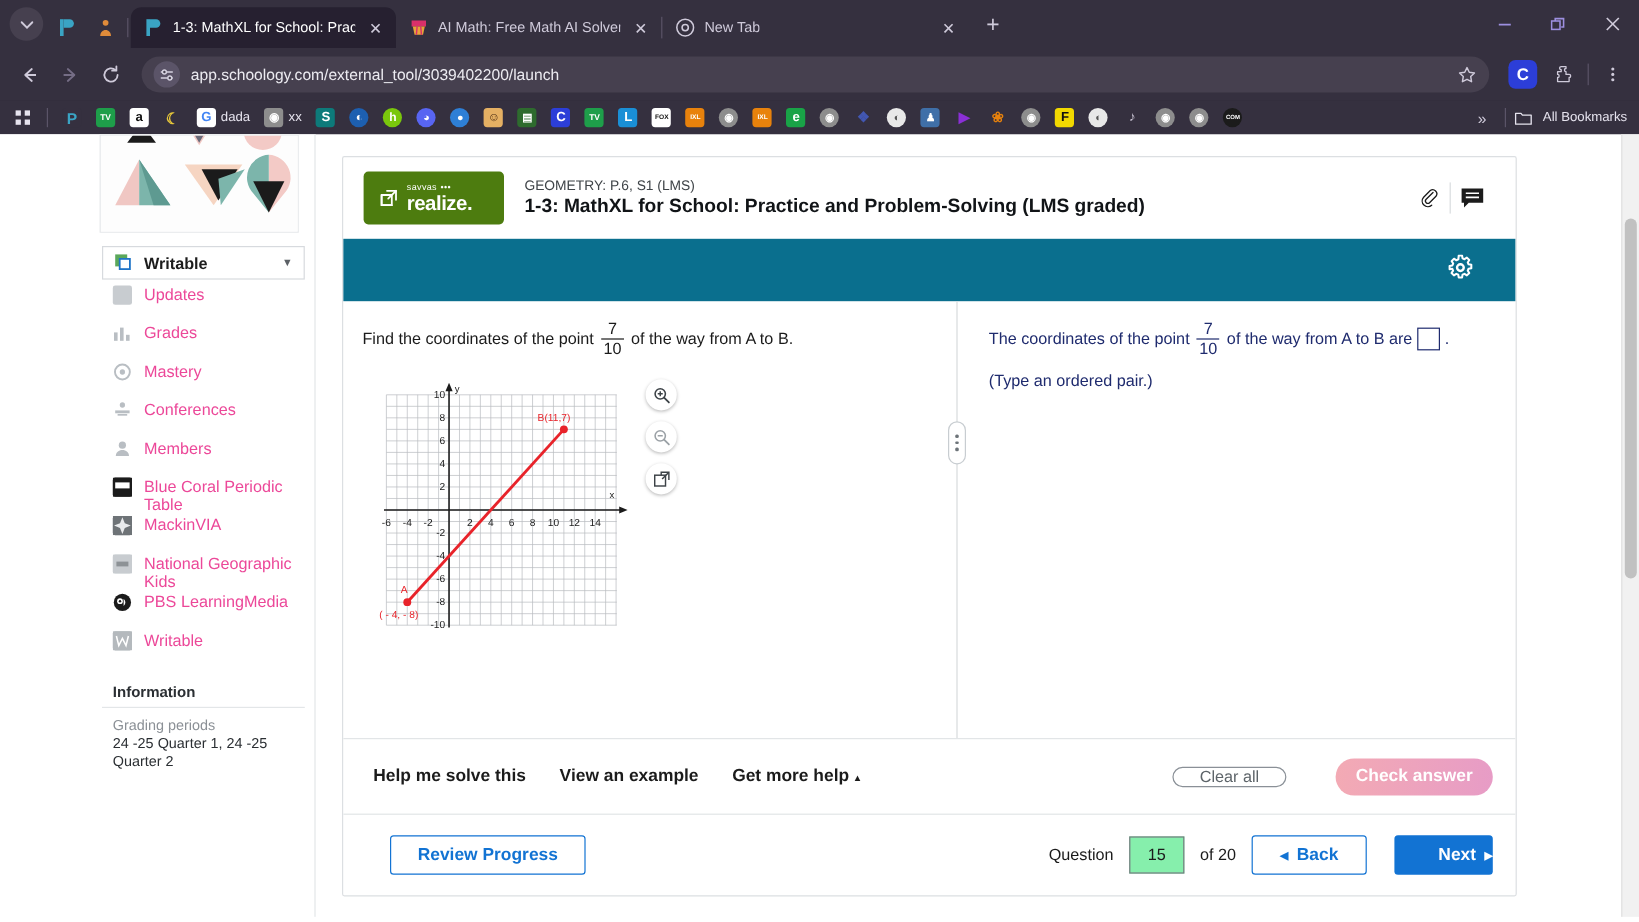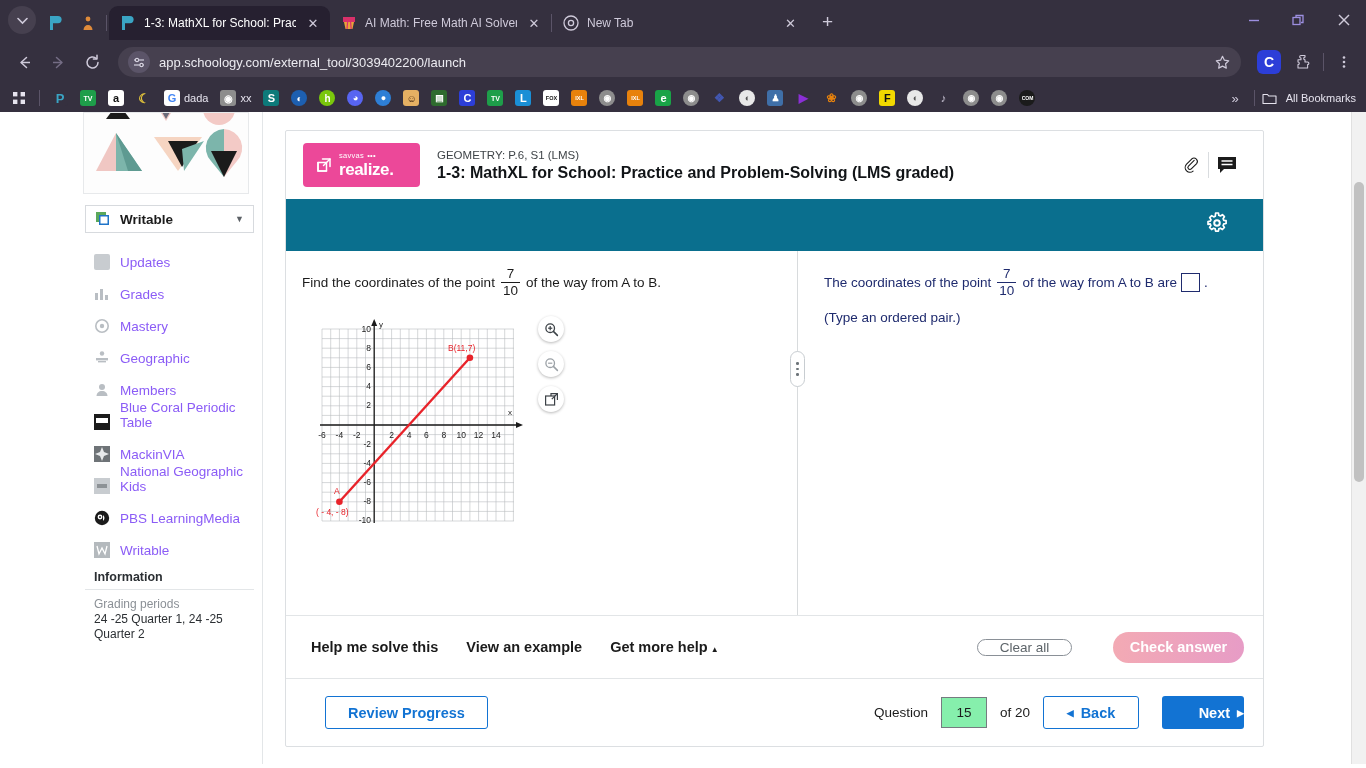--- a/index.html
+++ b/index.html
@@ -129,22 +129,22 @@
     position: relative; overflow: hidden;
   }
   #materials-row {
     margin: 11px 8px 0 85px; height: 28px; background: #fff;
     border: 1px solid #d7dade; display: flex; align-items: center;
     padding: 0 9px; gap: 9px; font-size: 13.5px; font-weight: bold; color: #1c1c1c;
   }
   #materials-row .chev { margin-left: auto; color: #5c6166; font-size: 9px; }
   #nav-list { margin: 0 8px 0 85px; padding-top: 5px; }
   .nav-item {
-    height: 32px; display: flex; align-items: flex-end; gap: 10px;
-    font-size: 13.5px; color: #8b5cf6; padding-left: 9px;
+    height: 32px; display: flex; align-items: flex-start; gap: 10px;
+    font-size: 13.5px; color: #ec4899; padding-left: 9px;
   }
   .nav-ico {
     width: 16px; height: 16px; flex: none; display: flex;
     align-items: center; justify-content: center; font-size: 10px;
     color: #fff; border-radius: 2px;
   }
   #info-head {
     margin: 12px 8px 0 85px; padding: 0 9px 5px 9px;
     font-size: 12.5px; font-weight: bold; color: #2b2f33;
     border-bottom: 1px solid #e3e6e8;
@@ -158,21 +158,21 @@
   #card {
     border: 1px solid #dcdfe2; background: #fff; width: 979px;
     height: 617px; border-radius: 2px; overflow: hidden;
     display: flex; flex-direction: column;
   }
   #card-header {
     height: 68px; display: flex; align-items: center;
     padding: 0 18px 0 17px; gap: 17px; flex: none;
   }
   #realize-logo {
-    width: 117px; height: 44px; background: #ec4899; border-radius: 4px;
+    width: 117px; height: 44px; background: #4d7c0f; border-radius: 4px;
     display: flex; align-items: center; gap: 7px; padding-left: 13px; flex: none;
   }
   #realize-text { color: #fff; line-height: 1; }
   #realize-savvas { font-size: 7.5px; letter-spacing: .3px; display:flex; align-items:center; gap:3px;}
   #realize-word { font-size: 17px; font-weight: bold; letter-spacing: -.4px; margin-top: 1px;}
   #header-titles { flex: 1; min-width: 0; }
   #course-line { font-size: 11.5px; color: #3f4448; margin-bottom: 3px; }
   #assignment-title { font-size: 16px; font-weight: bold; color: #111417; }
   #header-icons { display: flex; align-items: center; gap: 0; flex:none; }
   .hdr-ico { width: 36px; height: 34px; display:flex; align-items:center; justify-content:center; }
@@ -584,21 +584,21 @@
         <span>Mastery</span>
       </div>
       <div class="nav-item">
         <span class="nav-ico" style="background:transparent">
           <svg width="16" height="16" viewBox="0 0 16 16">
               <circle cx="8" cy="3.5" r="2.2" fill="#b9bec3"></circle>
               <rect x="2" y="8" width="12" height="2.4" fill="#b9bec3"></rect>
               <rect x="4" y="11" width="8" height="1.4" fill="#b9bec3"></rect>
             </svg>
         </span>
-        <span>Geographic</span>
+        <span>Conferences</span>
       </div>
       <div class="nav-item">
         <span class="nav-ico" style="background:transparent">
           <svg width="16" height="16" viewBox="0 0 16 16">
               <circle cx="8" cy="5" r="3" fill="#b9bec3"></circle>
               <path d="M2.5 14c0-3 2.4-5 5.5-5s5.5 2 5.5 5z" fill="#b9bec3"></path>
             </svg>
         </span>
         <span>Members</span>
       </div>

